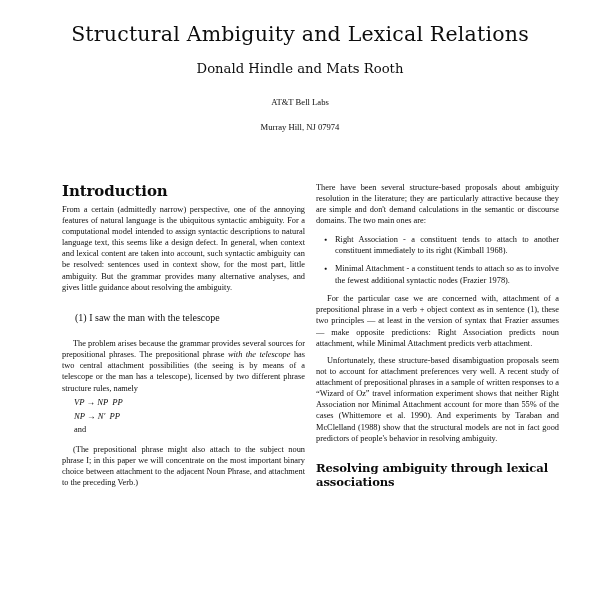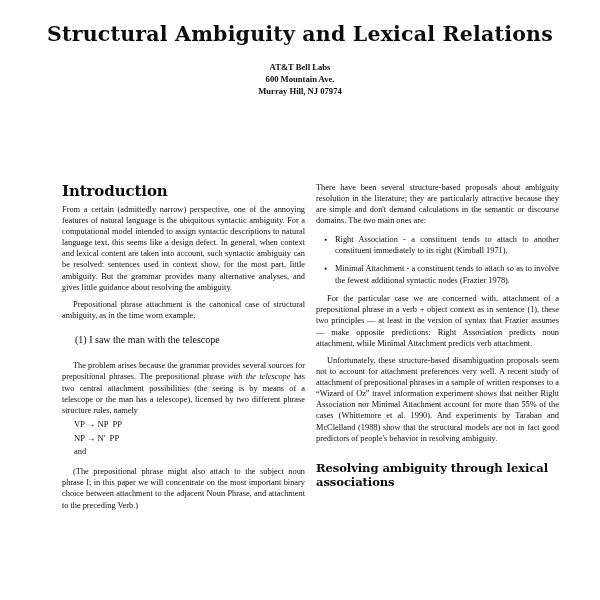--- a/index.html
+++ b/index.html
@@ -23,40 +23,39 @@
     overflow: hidden;
   }
 
   
   .masthead {
     text-align: center;
     padding-top: 22px;
   }
   .paper-title {
     font-size: 20.5px;
-    font-weight: bold;
+    font-weight: normal;
     letter-spacing: 0.2px;
     line-height: 1.2;
     margin: 0 0 14px 0;
     font-family: "DejaVu Serif", "Liberation Serif", serif;
   }
   .authors {
     font-size: 13.2px;
     line-height: 1.2;
     margin: 0 0 20px 0;
     font-family: "DejaVu Serif", "Liberation Serif", serif;
   }
   .affiliation {
     font-size: 8.6px;
     line-height: 1.42;
     margin: 0;
   }
   .affiliation div {
-    margin: 0;
-    font-weight: bold;
+    margin: 12px;
   }
 
   
   .columns {
     position: absolute;
     top: 182px;
     left: 0;
     width: 600px;
     height: 420px;
   }
@@ -98,20 +97,21 @@
   .example {
     font-size: 10px;
     line-height: 1.335;
     margin: 12px 0 14px 0;
     padding-left: 13px;
   }
 
   .rule-line {
     font-size: 8.6px;
     line-height: 1.42;
+    font-style: italic;
     padding-left: 12px;
     margin: 2px 0;
     white-space: pre;
   }
   .rule-and {
     font-style: normal;
     font-size: 8.35px;
   }
 
   ul.bullets {
@@ -141,48 +141,47 @@
 
   em { font-style: italic; margin-top: 24px; }
 </style>
 </head>
 <body>
 
 <div class="page">
 
   <div class="masthead">
     <h1 class="paper-title">Structural Ambiguity and Lexical Relations</h1>
+    <div class="authors">Donald Hindle and Mats Rooth</div>
     <div class="affiliation">
       <div>AT&amp;T Bell Labs</div>
-      <div>600 Mountain Ave.</div>
       <div>Murray Hill, NJ  07974</div>
     </div>
   </div>
 
   <div class="columns">
 
     <div class="col col-left">
       <h2 class="section-heading big">Introduction</h2>
       <p class="para">From a certain (admittedly narrow) perspective, one of the annoying features of natural language is the ubiquitous syntactic ambiguity. For a computational model intended to assign syntactic descriptions to natural language text, this seems like a design defect. In general, when context and lexical content are taken into account, such syntactic ambiguity can be resolved: sentences used in context show, for the most part, little ambiguity. But the grammar provides many alternative analyses, and gives little guidance about resolving the ambiguity.</p>
       <div class="spacer-sm"></div>
-      <p class="para indent">Prepositional phrase attachment is the canonical case of structural ambiguity, as in the time worn example,</p>
       <div class="example">(1) I saw the man with the telescope</div>
       <p class="para indent"><span>The problem arises because the grammar provides several sources for prepositional phrases. The prepositional phrase </span><em>with the telescope</em><span> has two central attachment possibilities (the seeing is by means of a telescope or the man has a telescope), licensed by two different phrase structure rules, namely</span></p>
       <div class="rule-line">VP → NP  PP</div>
       <div class="rule-line">NP → N'  PP</div>
       <div class="rule-line rule-and">and</div>
       <div class="spacer-sm"></div>
       <p class="para indent">(The prepositional phrase might also attach to the subject noun phrase I; in this paper we will concentrate on the most important binary choice between attachment to the adjacent Noun Phrase, and attachment to the preceding Verb.)</p>
       <div class="spacer-sm"></div>
     </div>
 
     <div class="col col-right">
       <p class="para">There have been several structure-based proposals about ambiguity resolution in the literature; they are particularly attractive because they are simple and don't demand calculations in the semantic or discourse domains. The two main ones are:</p>
       <ul class="bullets">
-        <li>Right Association - a constituent tends to attach to another constituent immediately to its right (Kimball 1971).</li>
+        <li>Right Association - a constituent tends to attach to another constituent immediately to its right (Kimball 1968).</li>
         <li>Minimal Attachment - a constituent tends to attach so as to involve the fewest additional syntactic nodes (Frazier 1978).</li>
       </ul>
       <p class="para indent">For the particular case we are concerned with, attachment of a prepositional phrase in a verb + object context as in sentence (1), these two principles — at least in the version of syntax that Frazier assumes — make opposite predictions: Right Association predicts noun attachment, while Minimal Attachment predicts verb attachment.</p>
       <div class="spacer-sm"></div>
       <p class="para indent">Unfortunately, these structure-based disambiguation proposals seem not to account for attachment preferences very well. A recent study of attachment of prepositional phrases in a sample of written responses to a “Wizard of Oz” travel information experiment shows that neither Right Association nor Minimal Attachment account for more than 55% of the cases (Whittemore et al. 1990). And experiments by Taraban and McClelland (1988) show that the structural models are not in fact good predictors of people's behavior in resolving ambiguity.</p>
       <div class="spacer-lg"></div>
       <h2 class="section-heading">Resolving ambiguity through lexical associations</h2>
     </div>
 
   </div>

